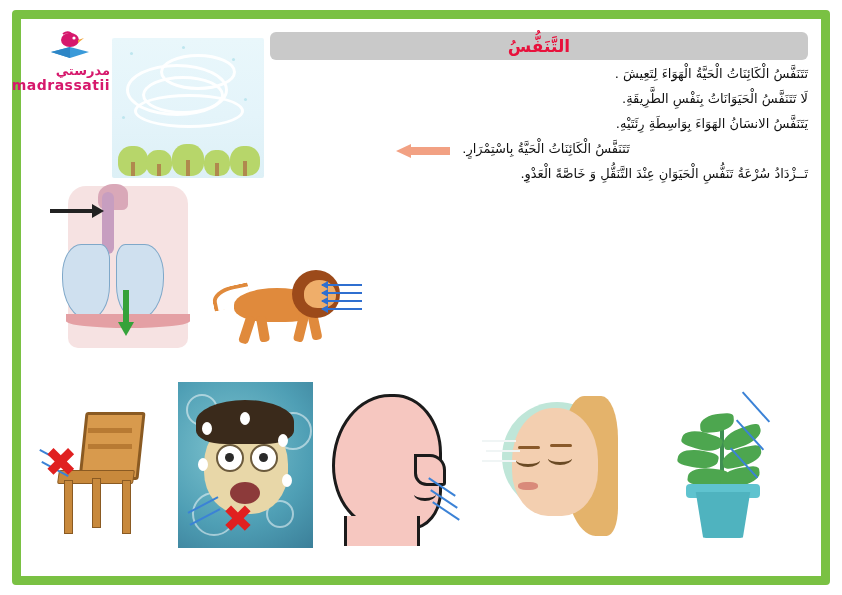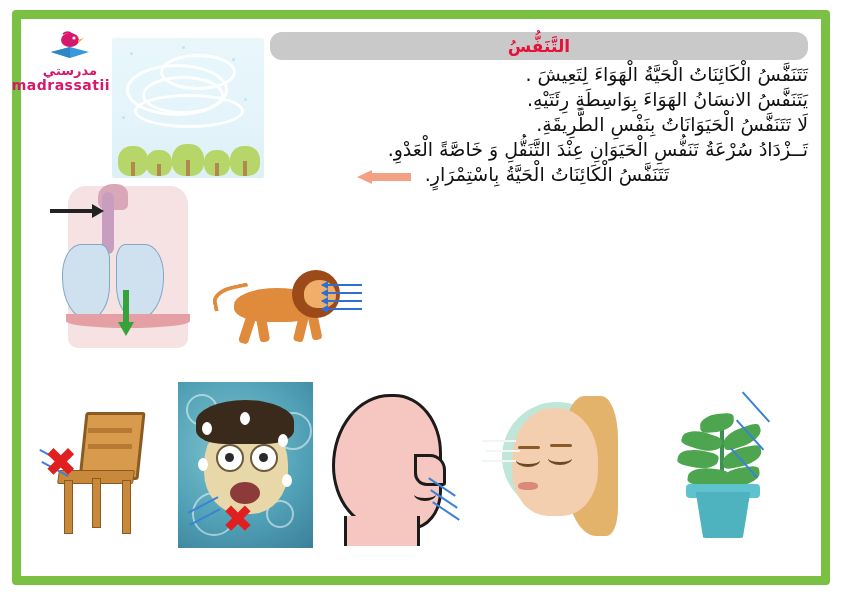--- a/index.html
+++ b/index.html
@@ -45,21 +45,21 @@
     pointer-events: none;
   }
 
   
   .logo {
     position: absolute;
     left: 30px;
     top: 28px;
     width: 80px;
     height: 66px;
-    text-align: center;
+    text-align: right;
   }
   .logo-bird {
     width: 46px;
     height: 34px;
     margin: 2px auto 0;
     position: relative;
   }
   .logo-text {
     font-size: 13px;
     font-weight: bold;
@@ -75,21 +75,21 @@
   }
 
   
   .title-bar {
     position: absolute;
     left: 270px;
     top: 32px;
     width: 538px;
     height: 28px;
     background: #c9c9c9;
-    border-radius: 12px;
+    border-radius: 6px;
     display: flex;
     align-items: center;
     justify-content: center;
   }
   .title-text {
     font-size: 17px;
     font-weight: bold;
     color: #e8113c;
     direction: rtl;
     font-family: "DejaVu Sans", "Liberation Sans", sans-serif;
@@ -143,21 +143,21 @@
   .text-block {
     position: absolute;
     right: 34px;
     top: 62px;
     width: 560px;
     direction: rtl;
     text-align: right;
     color: #111111;
   }
   .text-line {
-    font-size: 19px;
+    font-size: 13px;
     line-height: 24px;
     margin: 0 0 1px 0;
     white-space: nowrap;
     direction: rtl;
   }
   .line-center {
     text-align: center;
     padding-right: 30px;
   }
   .arrow-inline {
@@ -479,29 +479,29 @@
       <div class="trunk" style="height:13px;"></div>
     </div>
     <div class="tree" style="left:118px; width:30px; height:44px;">
       <div class="crown" style="width:30px; height:30px;"></div>
       <div class="trunk" style="height:15px;"></div>
     </div>
   </div>
 
   <div class="text-block">
     <p class="text-line">تَتَنَفَّسُ الْكَائِنَاتُ الْحَيَّةُ الْهَوَاءَ لِتَعِيشَ .</p>
+    <p class="text-line">لَا تَتَنَفَّسُ الْحَيَوَانَاتُ بِنَفْسِ الطَّرِيقَةِ.</p>
     <p class="text-line">يَتَنَفَّسُ الانسَانُ الهَوَاءَ بِوَاسِطَةِ رِئَتَيْهِ.</p>
-    <p class="text-line">لَا تَتَنَفَّسُ الْحَيَوَانَاتُ بِنَفْسِ الطَّرِيقَةِ.</p>
-    <p class="text-line">تَــزْدَادُ سُرْعَةُ تَنَفُّسِ الْحَيَوَانِ عِنْدَ التَّنَقُّلِ وَ خَاصَّةً الْعَدْوِ.</p>
     <p class="text-line line-center">
       <span>تَتَنَفَّسُ الْكَائِنَاتُ الْحَيَّةُ بِاسْتِمْرَارٍ.</span>
       <span class="arrow-inline">
         <span class="shaft"></span><span class="head"></span>
       </span>
     </p>
+    <p class="text-line">تَــزْدَادُ سُرْعَةُ تَنَفُّسِ الْحَيَوَانِ عِنْدَ التَّنَقُّلِ وَ خَاصَّةً الْعَدْوِ.</p>
   </div>
 
   <div class="resp-diagram">
     <div class="resp-body"></div>
     <div class="throat"></div>
     <div class="trachea"></div>
     <div class="lung left"></div>
     <div class="lung right"></div>
     <div class="diaphragm"></div>
     <div class="arrow-in">

